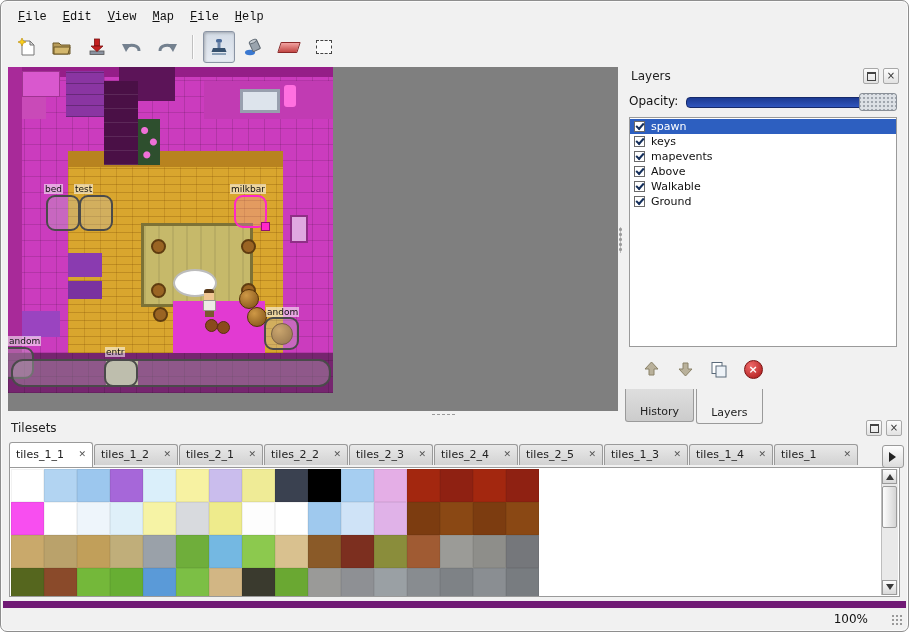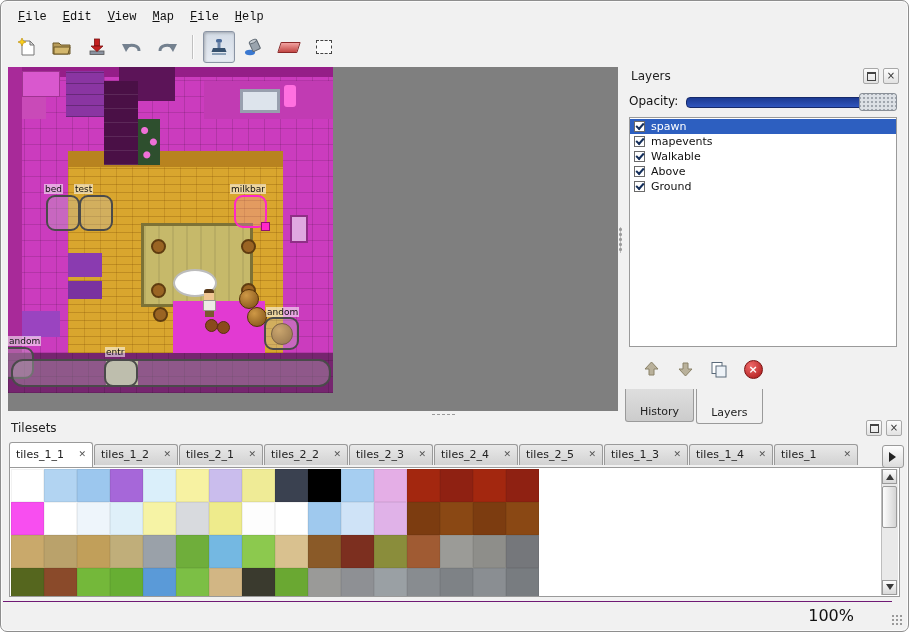--- a/index.html
+++ b/index.html
@@ -105,22 +105,22 @@
   .tile{width:33px;height:33px;box-shadow:inset 0 0 0 1px rgba(0,0,0,.05);}
   .sbar{position:absolute;right:1px;top:1px;bottom:1px;width:16px;background:#e9e9e9;border-left:1px solid #bdbdbd;}
   .sb-btn{position:absolute;left:0;width:15px;height:15px;border:1px solid #9a9a9a;background:linear-gradient(#fdfdfd,#d8d8d8);
     display:flex;align-items:center;justify-content:center;box-sizing:border-box;}
   .tri-up{width:0;height:0;border:4px solid transparent;border-bottom:6px solid #3a3a3a;margin-bottom:3px;}
   .tri-down{width:0;height:0;border:4px solid transparent;border-top:6px solid #3a3a3a;margin-top:3px;}
   .sb-thumb{position:absolute;left:0;top:17px;width:15px;height:42px;border:1px solid #9a9a9a;border-radius:2px;
     background:linear-gradient(90deg,#fdfdfd,#d4d4d4);box-sizing:border-box;}
 
   
-  .statusbar{position:absolute;left:2px;right:16px;bottom:2px;height:28px;border-top:1px solid #701a75;
-    display:flex;align-items:center;justify-content:flex-end;padding-right:38px;font-size:16px;color:#111;box-sizing:border-box;}
+  .statusbar{position:absolute;left:2px;right:2px;bottom:2px;height:28px;border-top:7px solid #701a75;
+    display:flex;align-items:center;justify-content:flex-end;padding-right:38px;font-size:12px;color:#111;box-sizing:border-box;}
   .grip{position:absolute;right:5px;bottom:5px;width:12px;height:12px;
     background-image:radial-gradient(#9a9a9a 1px,transparent 1.5px);background-size:4px 4px;}
 </style>
 </head>
 <body>
 
 <div class="window">
 
   <div class="menubar" id="menubar">
       <div class="menu-item">File</div>
@@ -279,29 +279,33 @@
         <div class="slider-handle"></div>
       </div>
     </div>
     <div class="layer-list" id="layer-list">
         <div class="layer-row selected">
           <span class="checkbox checked"></span>
           <span>spawn</span>
         </div>
         <div class="layer-row">
           <span class="checkbox checked"></span>
+          <span>keys</span>
+        </div>
+        <div class="layer-row">
+          <span class="checkbox checked"></span>
           <span>mapevents</span>
         </div>
         <div class="layer-row">
           <span class="checkbox checked"></span>
+          <span>Above</span>
+        </div>
+        <div class="layer-row">
+          <span class="checkbox checked"></span>
           <span>Walkable</span>
-        </div>
-        <div class="layer-row">
-          <span class="checkbox checked"></span>
-          <span>Above</span>
         </div>
         <div class="layer-row">
           <span class="checkbox checked"></span>
           <span>Ground</span>
         </div>
       </div>
     <div class="layer-actions">
       <div class="abtn">
         <svg width="17" height="16">
           <polygon points="8.5,1 15,8 11,8 11,14 6,14 6,8 2,8" fill="#b9b19b" stroke="#8a8268" stroke-width="1"></polygon>

